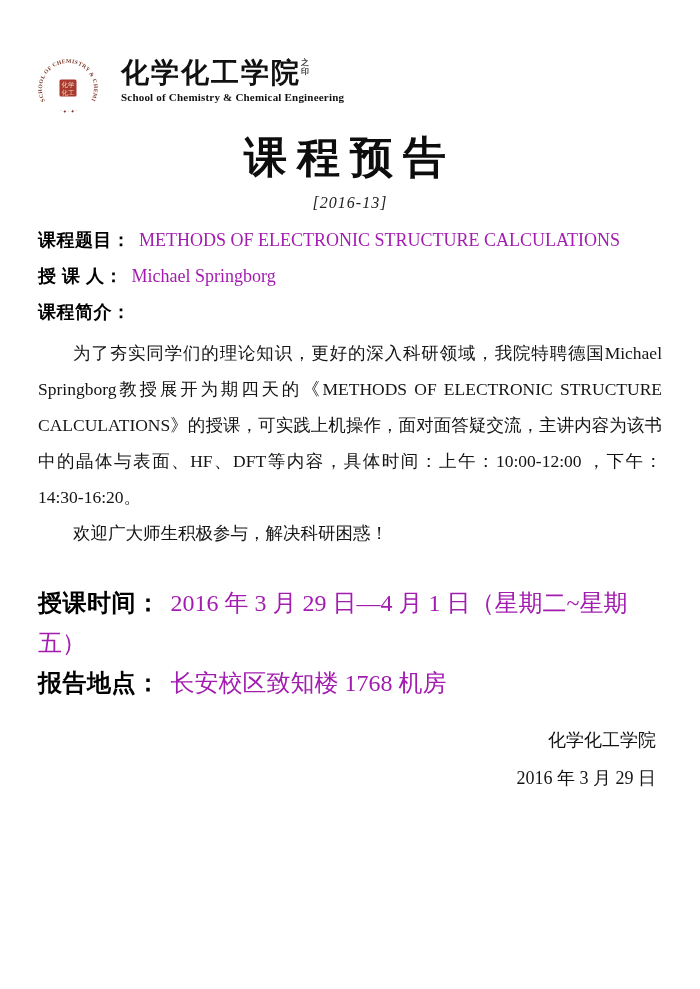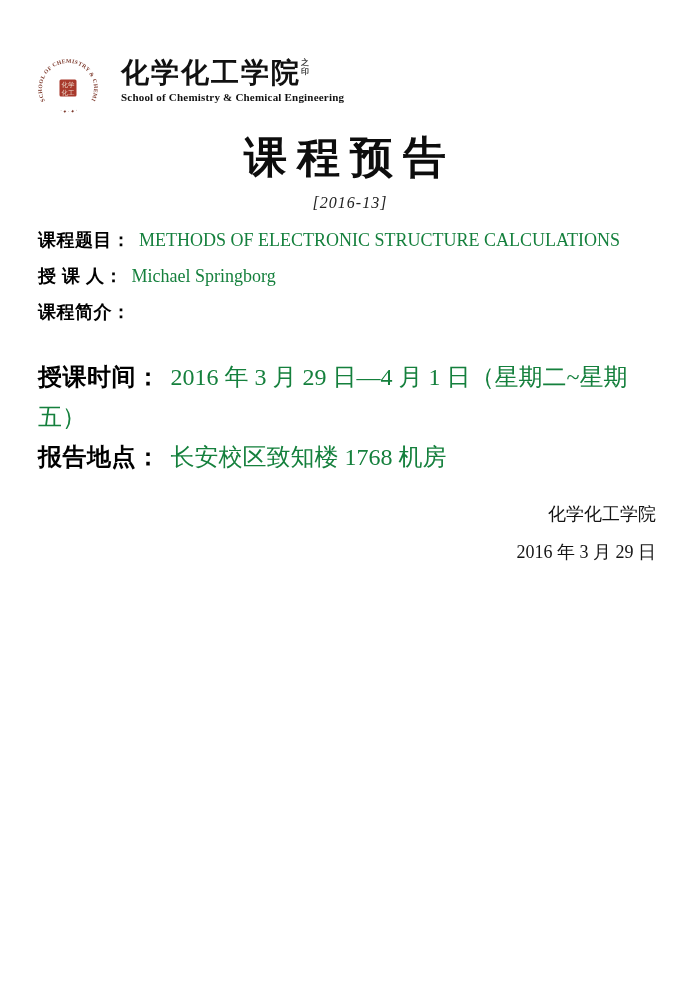--- a/index.html
+++ b/index.html
@@ -36,21 +36,21 @@
     text-align:center; font-size:16px; letter-spacing:1px; margin-top:8px;
     line-height:22px; color:#222;font-style:italic;
   }
   
   .fields { margin:13px 38px 0 38px; }
   .field-row { line-height:26px; margin-bottom:10px; font-size:18px; }
   .field-label {
     font-family:"Liberation Sans", sans-serif; font-weight:bold; color:#000;
     letter-spacing:0.5px;
   }
-  .field-value { font-family:"Liberation Serif", serif; margin-left:4px; color:#15803d; }
+  .field-value { font-family:"Liberation Serif", serif; margin-left:4px; color:#a21caf; }
   
   .intro { margin:6px 38px 0 38px; font-size:17.5px; line-height:36px;
     text-align:justify; color:#141414; }
   .intro p { text-indent:2em; }
   
   .schedule { margin:32px 38px 0 38px; font-size:24px; }
   .schedule-row { line-height:40px; }
   .schedule-indent { padding-left:92px; }
   
   .signature { margin-top:18px; margin-right:44px; text-align:right;
@@ -94,20 +94,24 @@
     <div class="field-row">
       <span class="field-label">授 课 人：</span>
       <span class="field-value">Michael Springborg</span>
     </div>
     <div class="field-row">
       <span class="field-label">课程简介：</span>
       <span class="field-value"></span>
     </div>
   </div>
 
+  <div class="intro">
+    <p>为了夯实同学们的理论知识，更好的深入科研领域，我院特聘德国Michael Springborg教授展开为期四天的《METHODS OF ELECTRONIC STRUCTURE CALCULATIONS》的授课，可实践上机操作，面对面答疑交流，主讲内容为该书中的晶体与表面、HF、DFT等内容，具体时间：上午：10:00-12:00 ，下午：14:30-16:20。</p>
+    <p>欢迎广大师生积极参与，解决科研困惑！</p>
+  </div>
 
   <div class="schedule">
     <div class="schedule-row">
       <span class="field-label">授课时间：</span>
       <span class="field-value">2016 年 3 月 29 日—4 月 1 日（星期二~星期五）</span>
     </div>
     <div class="schedule-row">
       <span class="field-label">报告地点：</span>
       <span class="field-value">长安校区致知楼 1768 机房</span>
     </div>

